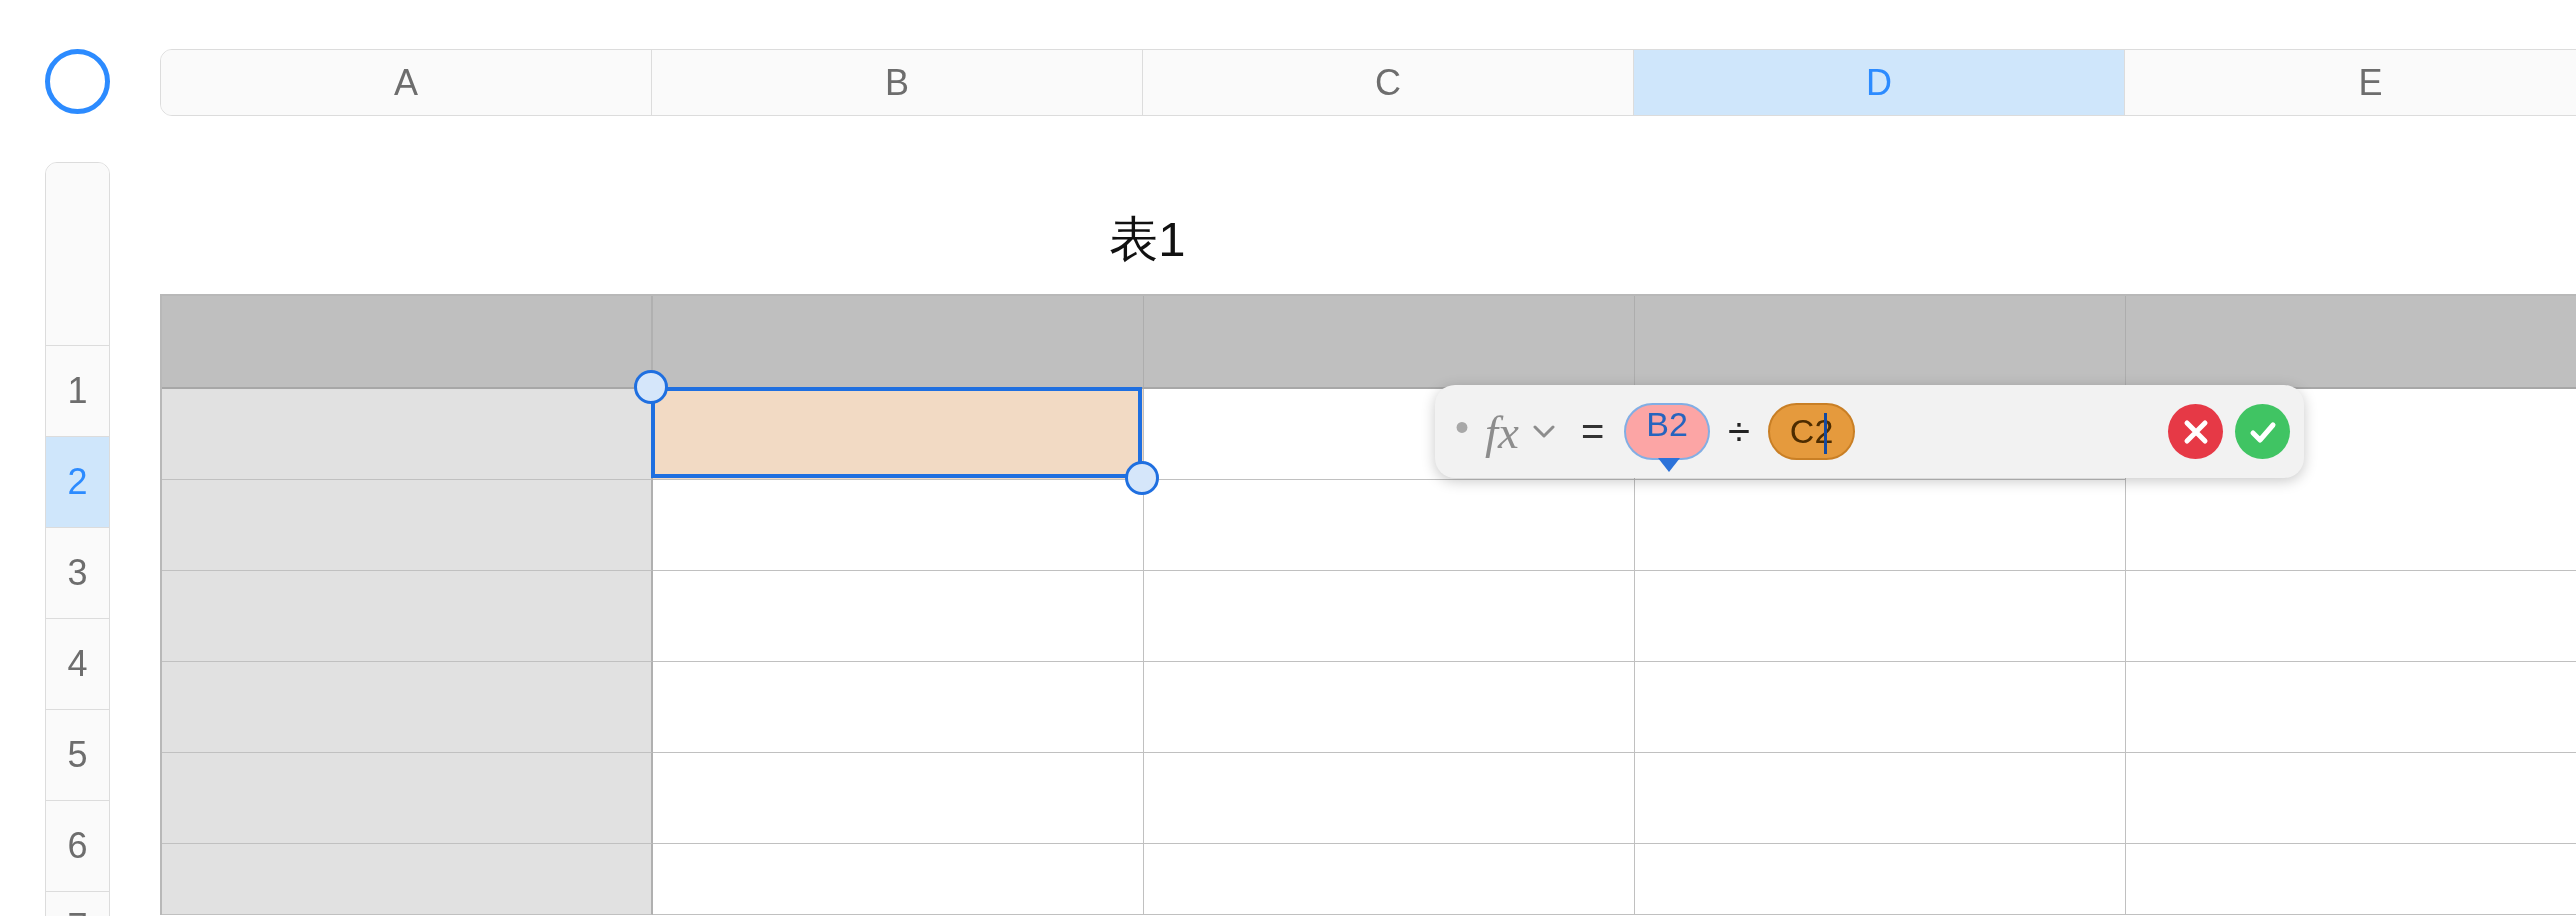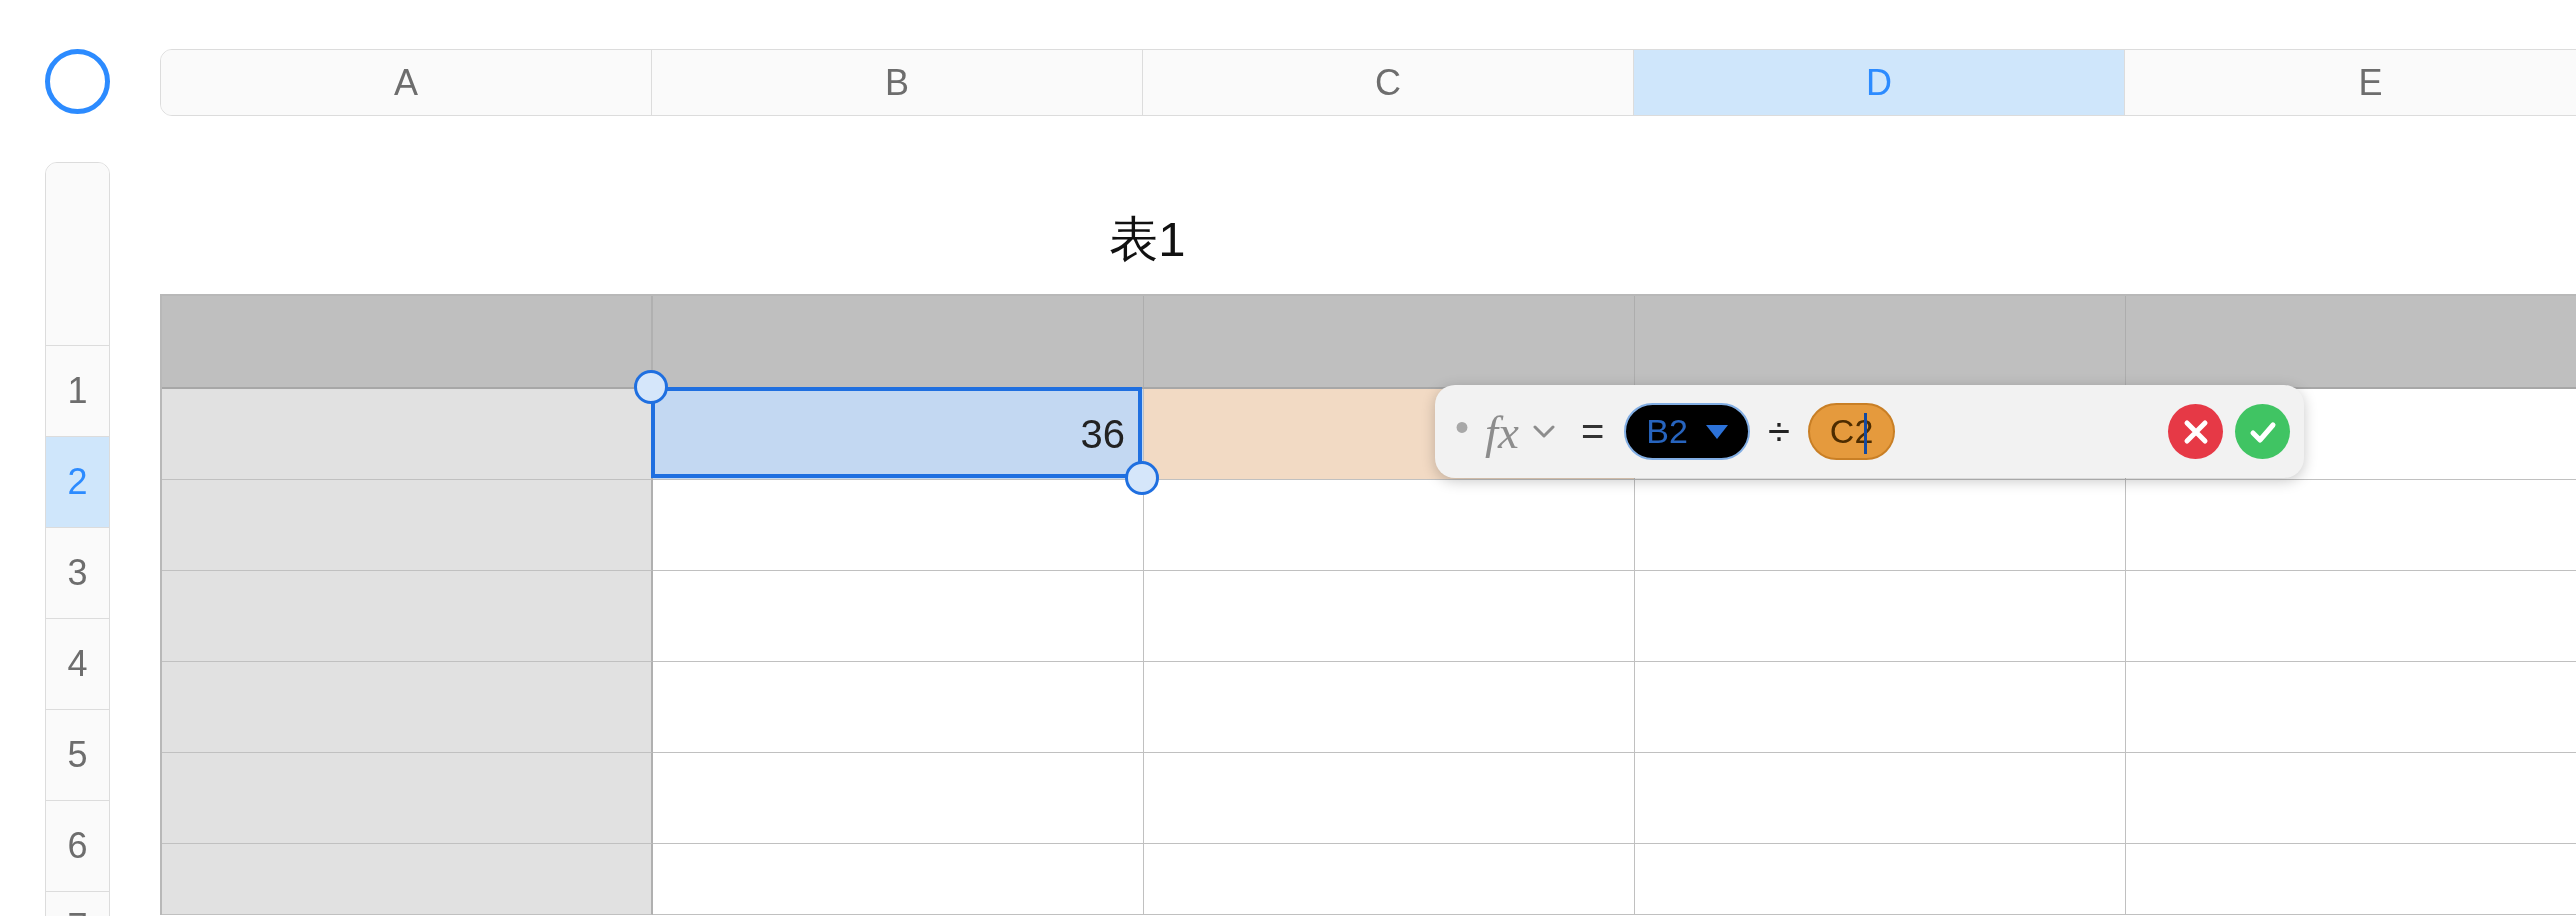--- a/index.html
+++ b/index.html
@@ -185,23 +185,24 @@
     height: 57px;
     border-radius: 30px;
     display: inline-flex;
     align-items: center;
     padding: 0 20px;
     font-size: 34px;
     font-weight: 500;
     gap: 14px;
   }
   .token.blue {
-    background: #000000;
+    background: #fca5a5;
     border: 2px solid #82aee4;
     color: #2764be;
+    flex-direction: column;
   }
   .token.blue .tri {
     width: 0; height: 0;
     border-left: 11px solid transparent;
     border-right: 11px solid transparent;
     border-top: 14px solid #2c72d9;
     margin-left: 4px;
   }
   .token.orange {
     background: #e59a3d;
@@ -266,21 +267,20 @@
 <div class="grid" id="grid">
     <div class="grow header-row">
       <div class="gcell rowhdr" style="width: 491px;"></div>
       <div class="gcell" style="width: 491px;"></div>
       <div class="gcell" style="width: 491px;"></div>
       <div class="gcell" style="width: 491px;"></div>
       <div class="gcell" style="width: 491px;"></div>
     </div>
     <div class="grow">
       <div class="gcell rowhdr" style="width: 491px;"></div>
-      <div class="gcell ref-b" style="width: 491px;">36</div>
       <div class="gcell ref-c" style="width: 491px;"></div>
       <div class="gcell" style="width: 491px;"></div>
       <div class="gcell" style="width: 491px;"></div>
     </div>
     <div class="grow">
       <div class="gcell rowhdr" style="width: 491px;"></div>
       <div class="gcell" style="width: 491px;"></div>
       <div class="gcell" style="width: 491px;"></div>
       <div class="gcell" style="width: 491px;"></div>
       <div class="gcell" style="width: 491px;"></div>

